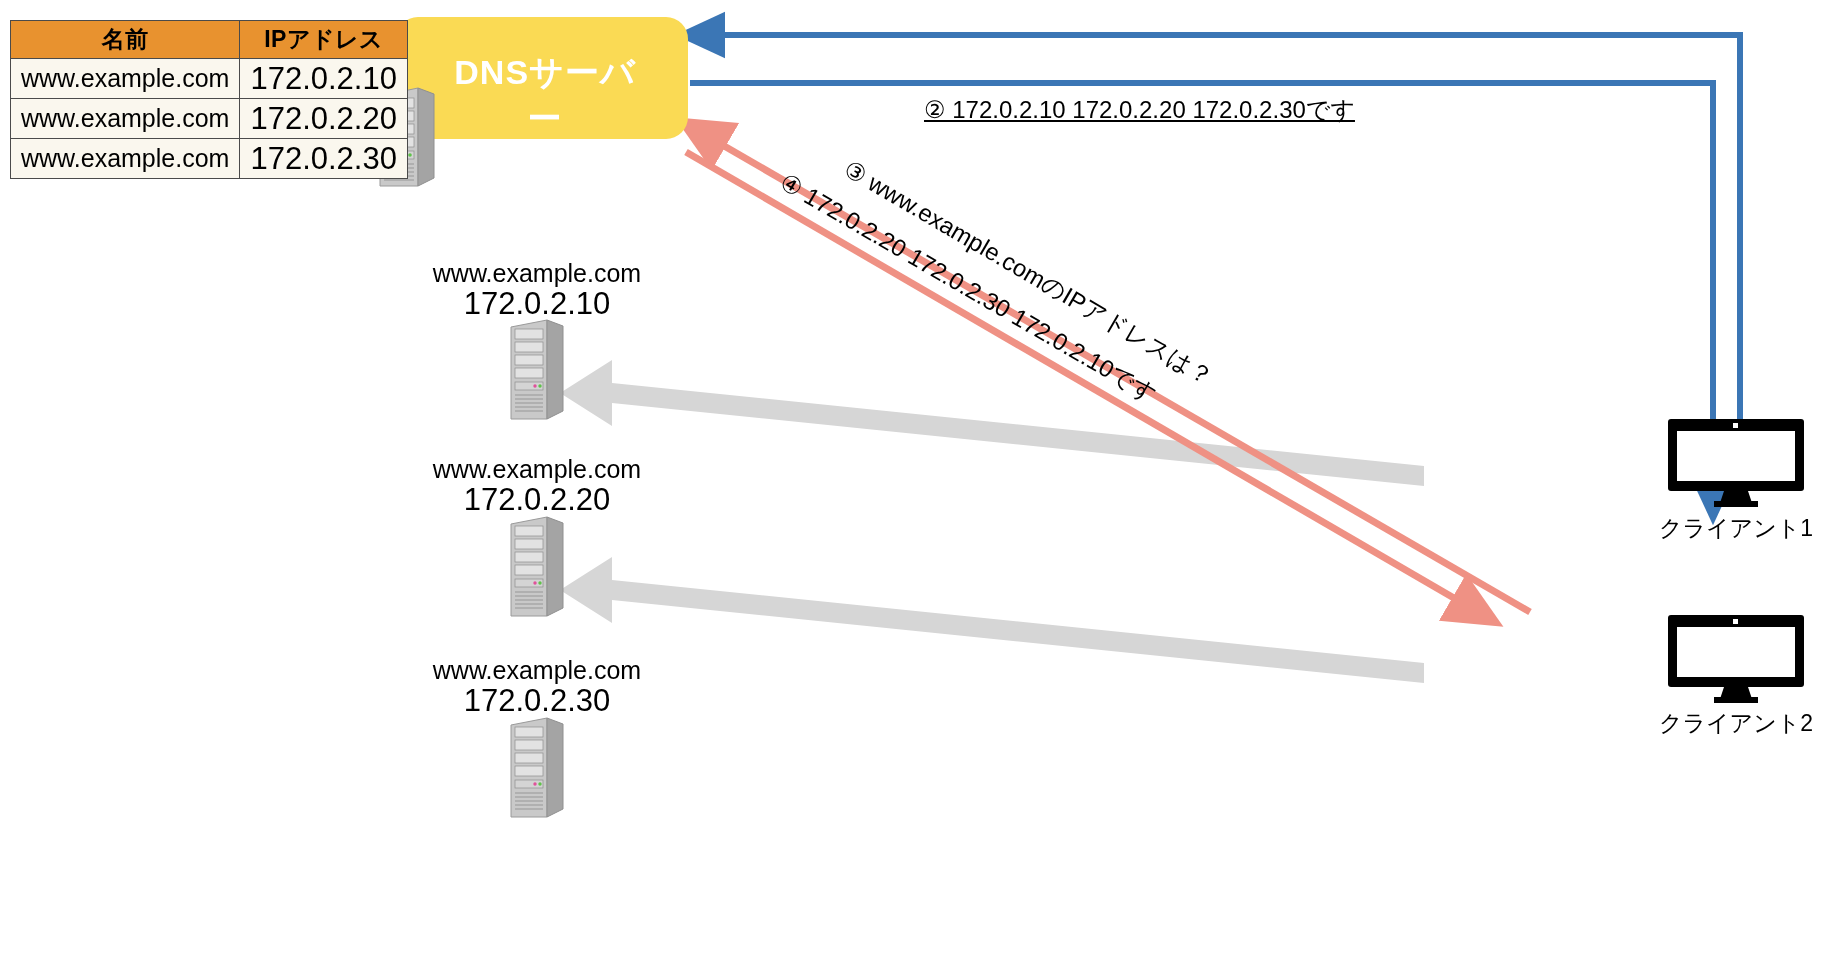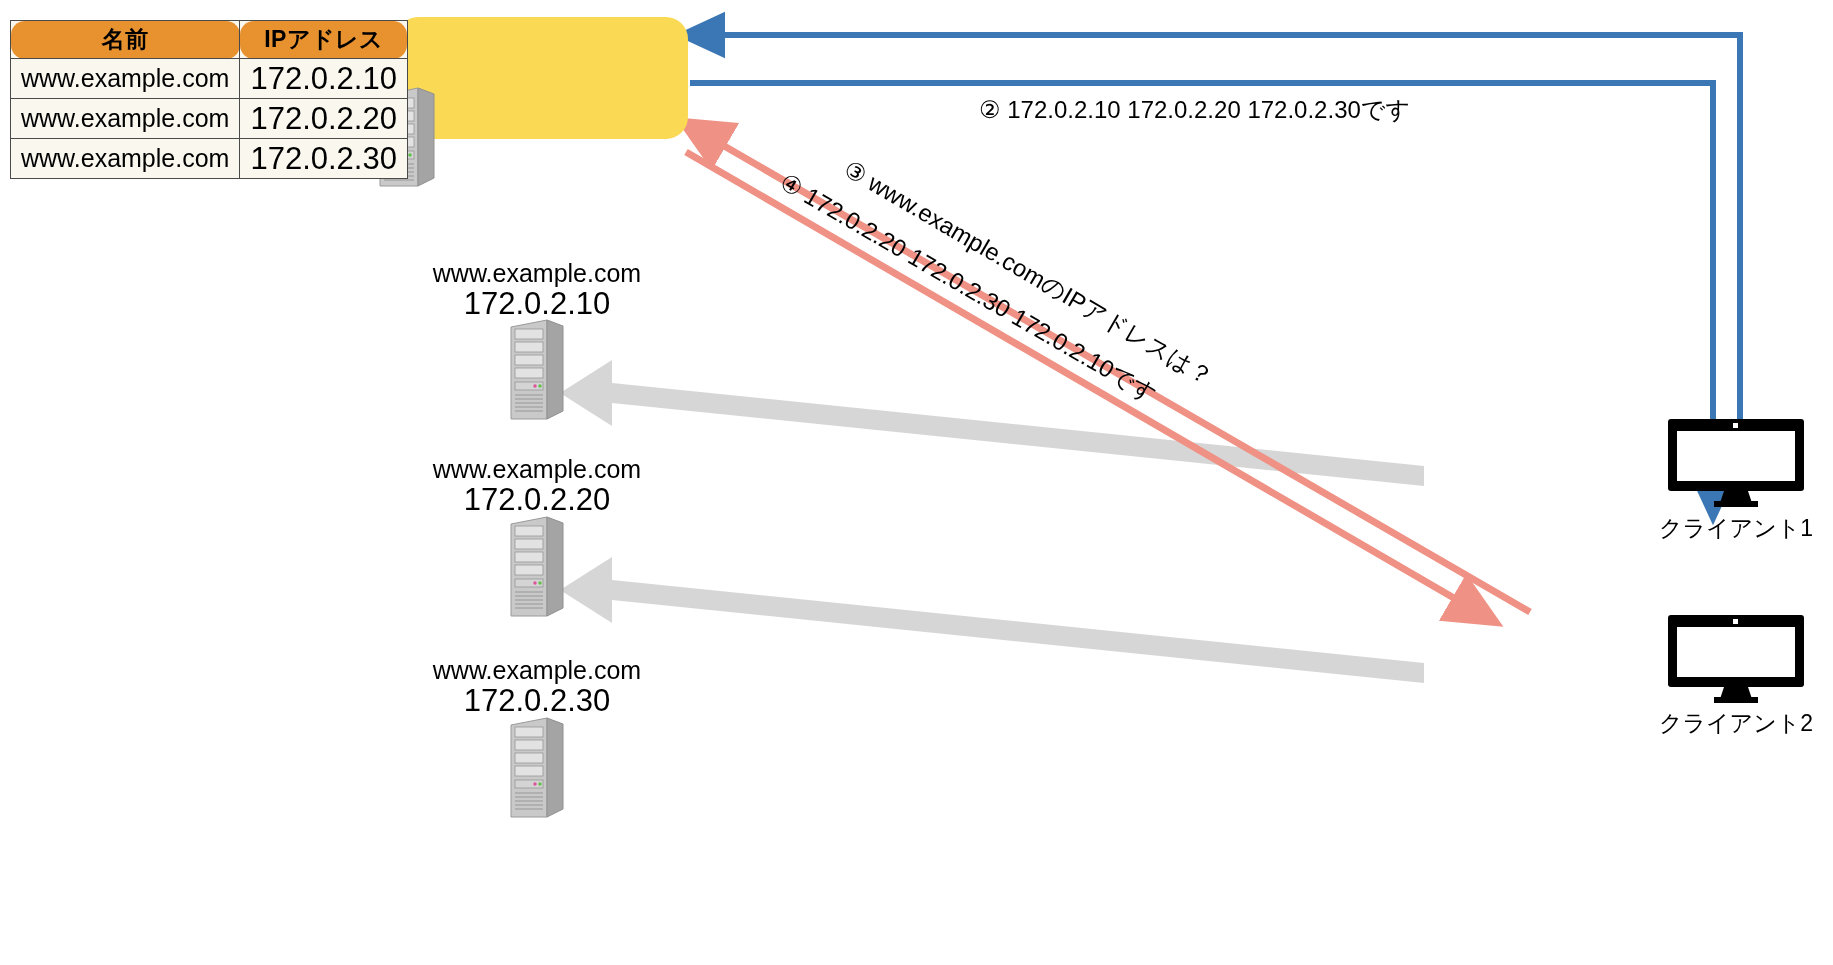--- a/index.html
+++ b/index.html
@@ -41,21 +41,20 @@
     padding: 0 10px;
     text-align: center;
     white-space: nowrap;
   }
   .dns-table th {
     background: #e8922f;
     font-size: 23px;
     font-weight: bold;
     height: 37px;
     letter-spacing: 0.5px;
-    border-radius: 14px;
   }
   .dns-table td {
     background: #faf7ee;
     height: 39px;
     font-weight: normal;
   }
   .dns-table td.c-name { font-size: 25px; }
   .dns-table td.c-ip   { font-size: 31px; }
 
   
@@ -174,20 +173,21 @@
         <td class="c-ip">172.0.2.20</td>
       </tr>
       <tr>
         <td class="c-name">www.example.com</td>
         <td class="c-ip">172.0.2.30</td>
       </tr>
     </tbody>
   </table>
 
   <div class="dns-panel"></div>
+  <div class="dns-panel-label">DNSサーバー</div>
 
   <div class="tower" style="left:372px; top:82px;">
     <svg width="70" height="110" viewBox="0 0 70 110">
       <polygon points="8,14 46,6 46,104 8,104" fill="#c9c9c9" stroke="#9a9a9a" stroke-width="1"></polygon>
       <polygon points="46,6 62,12 62,96 46,104" fill="#a4a4a4" stroke="#909090" stroke-width="1"></polygon>
       <g fill="#e2e2e2" stroke="#8d8d8d" stroke-width="0.7">
         <rect x="12" y="16" width="30" height="10"></rect>
         <rect x="12" y="29" width="30" height="10"></rect>
         <rect x="12" y="42" width="30" height="10"></rect>
         <rect x="12" y="55" width="30" height="10"></rect>
@@ -302,19 +302,19 @@
       <rect x="2" y="2" width="136" height="72" rx="3" fill="#000000"></rect>
       <rect x="11" y="14" width="118" height="50" fill="#ffffff"></rect>
       <rect x="67" y="6" width="5" height="5" fill="#ffffff"></rect>
       <polygon points="58,74 82,74 86,86 54,86" fill="#000000"></polygon>
       <rect x="48" y="84" width="44" height="6" fill="#000000"></rect>
     </svg>
   </div>
   <div class="client-label" style="left:1636px; top:708px; width:200px;">クライアント2</div>
 
 
-  <div class="flow-label" style="left:979px; top:94px;">② 172.0.2.10 172.0.2.20 172.0.2.30です</div>
+  <div class="flow-label" style="left:924px; top:94px;text-decoration:underline;">② 172.0.2.10 172.0.2.20 172.0.2.30です</div>
 
   <div class="flow-label rot" style="left:846px; top:151px; transform:rotate(30.2deg);">③ www.example.comのIPアドレスは？</div>
 
   <div class="flow-label rot" style="left:782px; top:164px; transform:rotate(30.2deg);">④ 172.0.2.20 172.0.2.30 172.0.2.10です</div>
 
 </div>
 
 </body></html>

